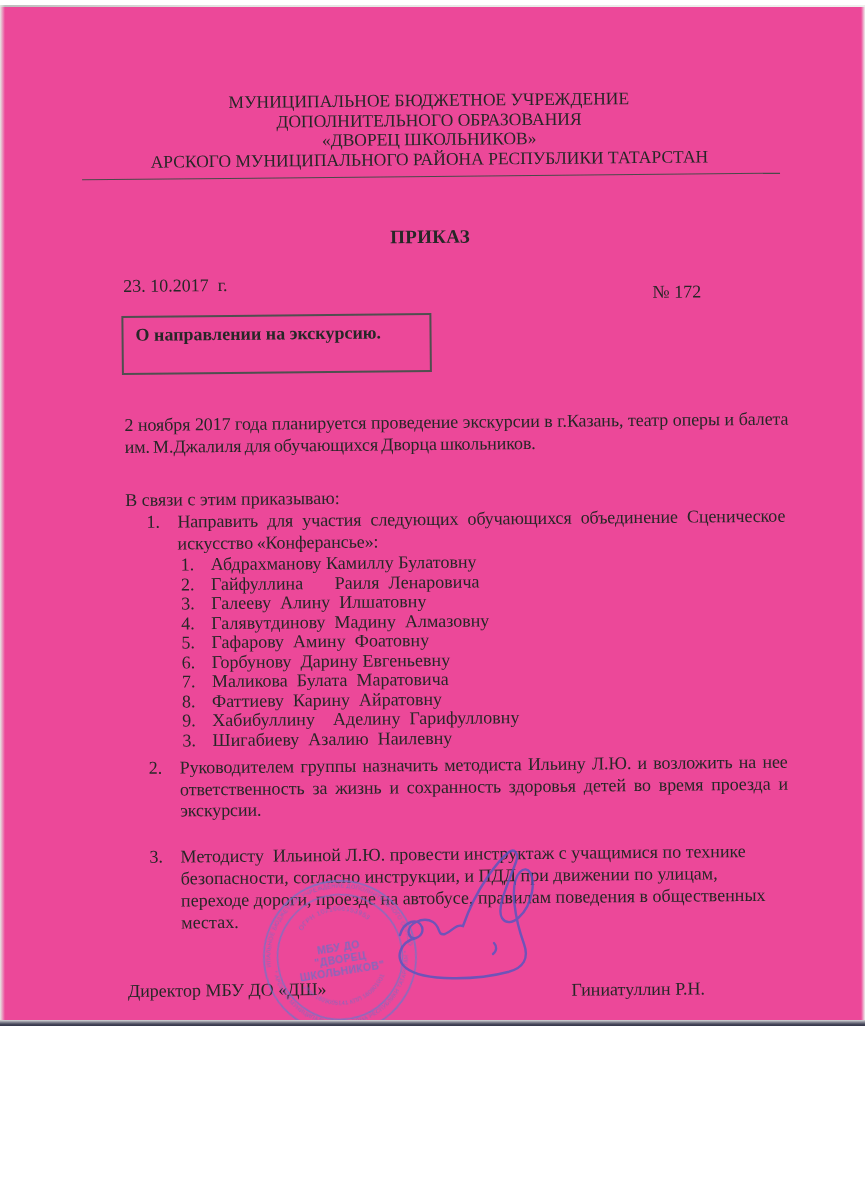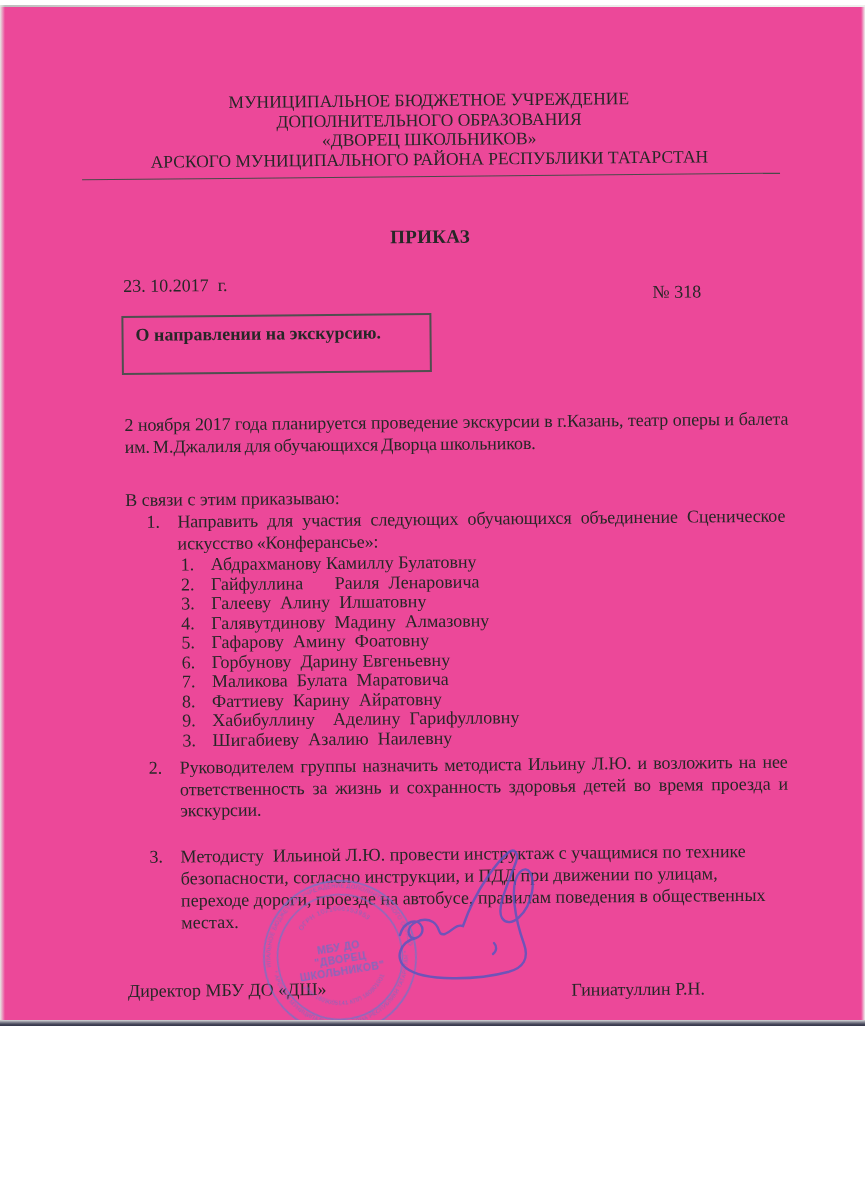--- a/index.html
+++ b/index.html
@@ -85,21 +85,21 @@
       <div>ДОПОЛНИТЕЛЬНОГО ОБРАЗОВАНИЯ</div>
       <div>«ДВОРЕЦ ШКОЛЬНИКОВ»</div>
       <div>АРСКОГО МУНИЦИПАЛЬНОГО РАЙОНА РЕСПУБЛИКИ ТАТАРСТАН</div>
     </div>
     <div class="rule"></div>
 
     <div class="order-title">ПРИКАЗ</div>
 
     <div class="daterow">
       <span class="odate">23. 10.2017  г.</span>
-      <span class="onumber">№ 318</span>
+      <span class="onumber">№ 172</span>
     </div>
 
     <div class="subject-box">
       <span>О направлении на экскурсию.</span>
     </div>
 
     <p class="intro">2 ноября 2017 года планируется проведение экскурсии в г.Казань, театр оперы и балета им. М.Джалиля для обучающихся Дворца школьников.</p>
 
     <p class="lead">В связи с этим приказываю:</p>
 

